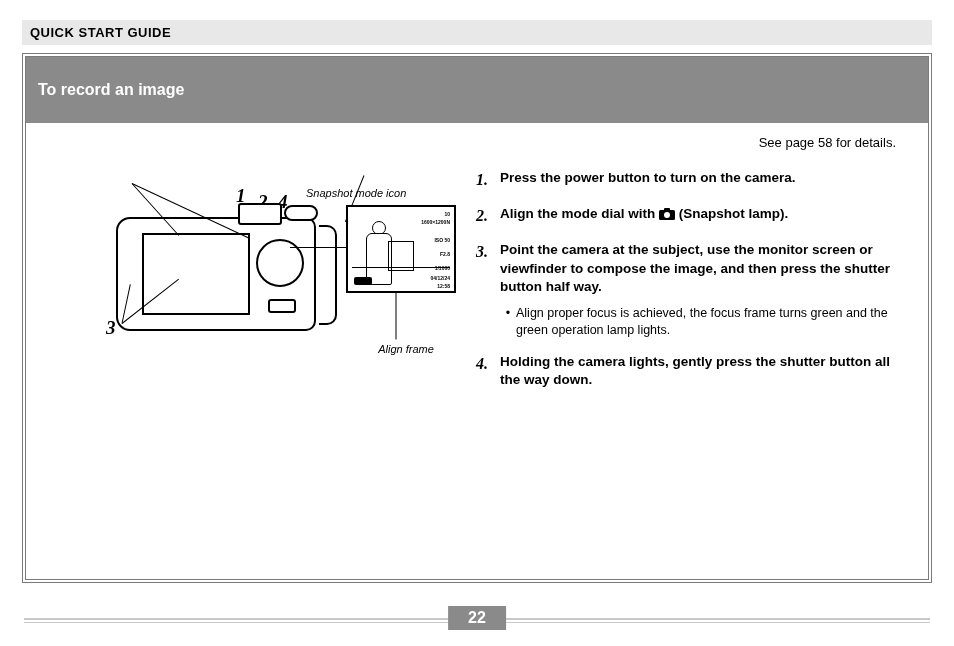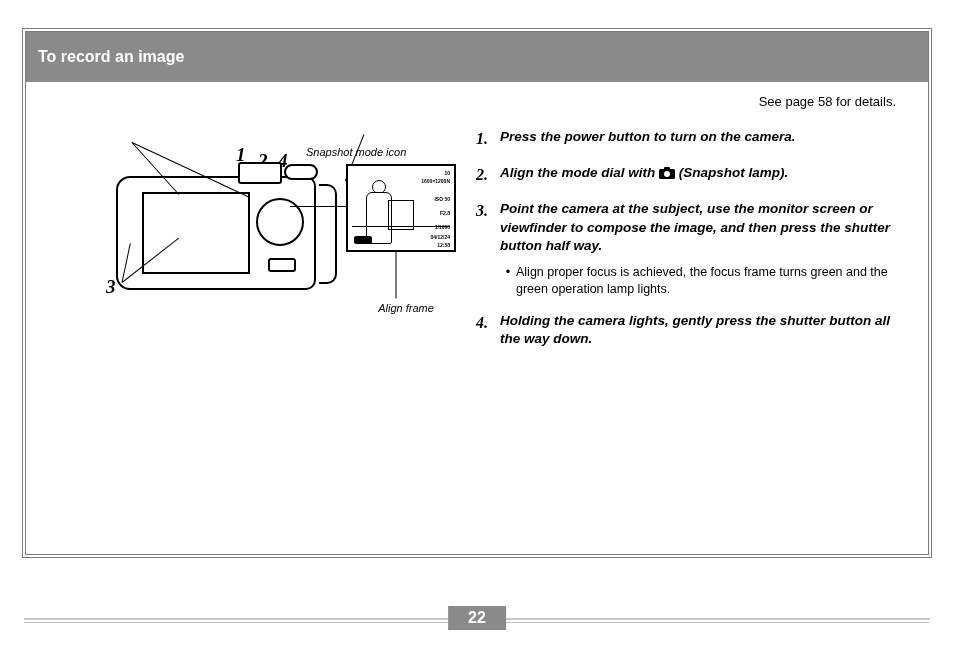--- a/index.html
+++ b/index.html
@@ -1,20 +1,20 @@
 <!DOCTYPE html>
 <html><head>
 <meta charset="utf-8">
 <style>
   * { box-sizing: border-box; margin: 0; padding: 0; }
   html, body { width: 954px; height: 646px; background: #fff; font-family: Arial, Helvetica, sans-serif; color: #000; }
   .page { position: relative; width: 954px; height: 646px; padding: 20px 22px 0 22px; }
   .section-header { background: #e8e8e8; padding: 5px 8px; font-size: 13px; font-weight: bold; letter-spacing: 0.5px; }
   .content-box { border: 4px double #7a7a7a; margin-top: 8px; background: #fff; height: 530px; position: relative; }
-  .topic-bar { background: #8a8a8a; color: #fff; font-weight: bold; font-size: 16px; padding: 16px 12px; }
+  .topic-bar { background: #8a8a8a; color: #fff; font-weight: bold; font-size: 16px; padding: 24px 12px; }
   .inner { position: relative; padding: 10px 20px 0 20px; height: 480px; }
   .see-page { position: absolute; top: 12px; right: 32px; font-size: 13px; }
   .cols { display: flex; margin-top: 36px; }
   .left { width: 430px; position: relative; height: 220px; }
   .right { flex: 1; }
   .label { position: absolute; font-size: 11px; font-style: italic; line-height: 1.25; }
   .lbl-green { top: -14px; left: 36px; width: 110px; }
   .lbl-snap { top: -14px; left: 260px; width: 140px; margin-top: 32px; }
   .lbl-focus { top: 174px; left: 310px; width: 100px; text-align: center; }
   .callout-num { position: absolute; font-weight: bold; font-style: italic; font-size: 19px; font-family: Georgia, 'Times New Roman', serif; }
@@ -43,35 +43,38 @@
   .it4 { top: 44px; }
   .it5 { top: 58px; }
   .it6 { top: 68px; }
   .it7 { top: 76px; }
   .inset-chip { position: absolute; left: 6px; bottom: 6px; width: 18px; height: 8px; background: #000; border-radius: 2px;}
   .lead { position: absolute; background: #000; height: 1px; transform-origin: left center; }
   .ol { list-style: none; }
   .ol > li { margin-bottom: 14px; font-size: 13.5px; line-height: 1.38; display: flex; }
   .ol .num { font-style: italic; font-weight: bold; font-family: Georgia, 'Times New Roman', serif; font-size: 16px; width: 24px; flex-shrink: 0; }
   .ol .txt { flex: 1; }
-  .ol .bold { font-weight: bold; font-style: italic; }
+  .ol .bold { font-weight: bold; }
   .sub { list-style: none; margin: 8px 0 0 0; }
   .sub li { display: flex; font-size: 12.5px; line-height: 1.35; font-weight: normal; }
   .sub .bullet { width: 16px; flex-shrink: 0; text-align: center; }
   .cam-icon { display: inline-block; vertical-align: -2px; }
   .footer { position: absolute; left: 0; right: 0; bottom: 12px; height: 30px; }
   .footer-line { position: absolute; left: 24px; right: 24px; top: 14px; border-top: 2px solid #c8c8c8; }
   .footer-line.inner-l { border-top: 1px solid #c8c8c8; top: 18px; }
   .page-num { position: absolute; left: 50%; transform: translateX(-50%); top: 2px; background: #8a8a8a; color: #fff; font-weight: bold; font-size: 16px; padding: 3px 20px; }
 </style>
 </head>
 <body>
 
 <div class="page">
 
+  <div class="section-header">
+    <span>QUICK START GUIDE</span>
+  </div>
 
   <div class="content-box">
     <div class="topic-bar">
       <span>To record an image</span>
     </div>
 
     <div class="inner">
       <div class="see-page">See page 58 for details.</div>
 
       <div class="cols">

